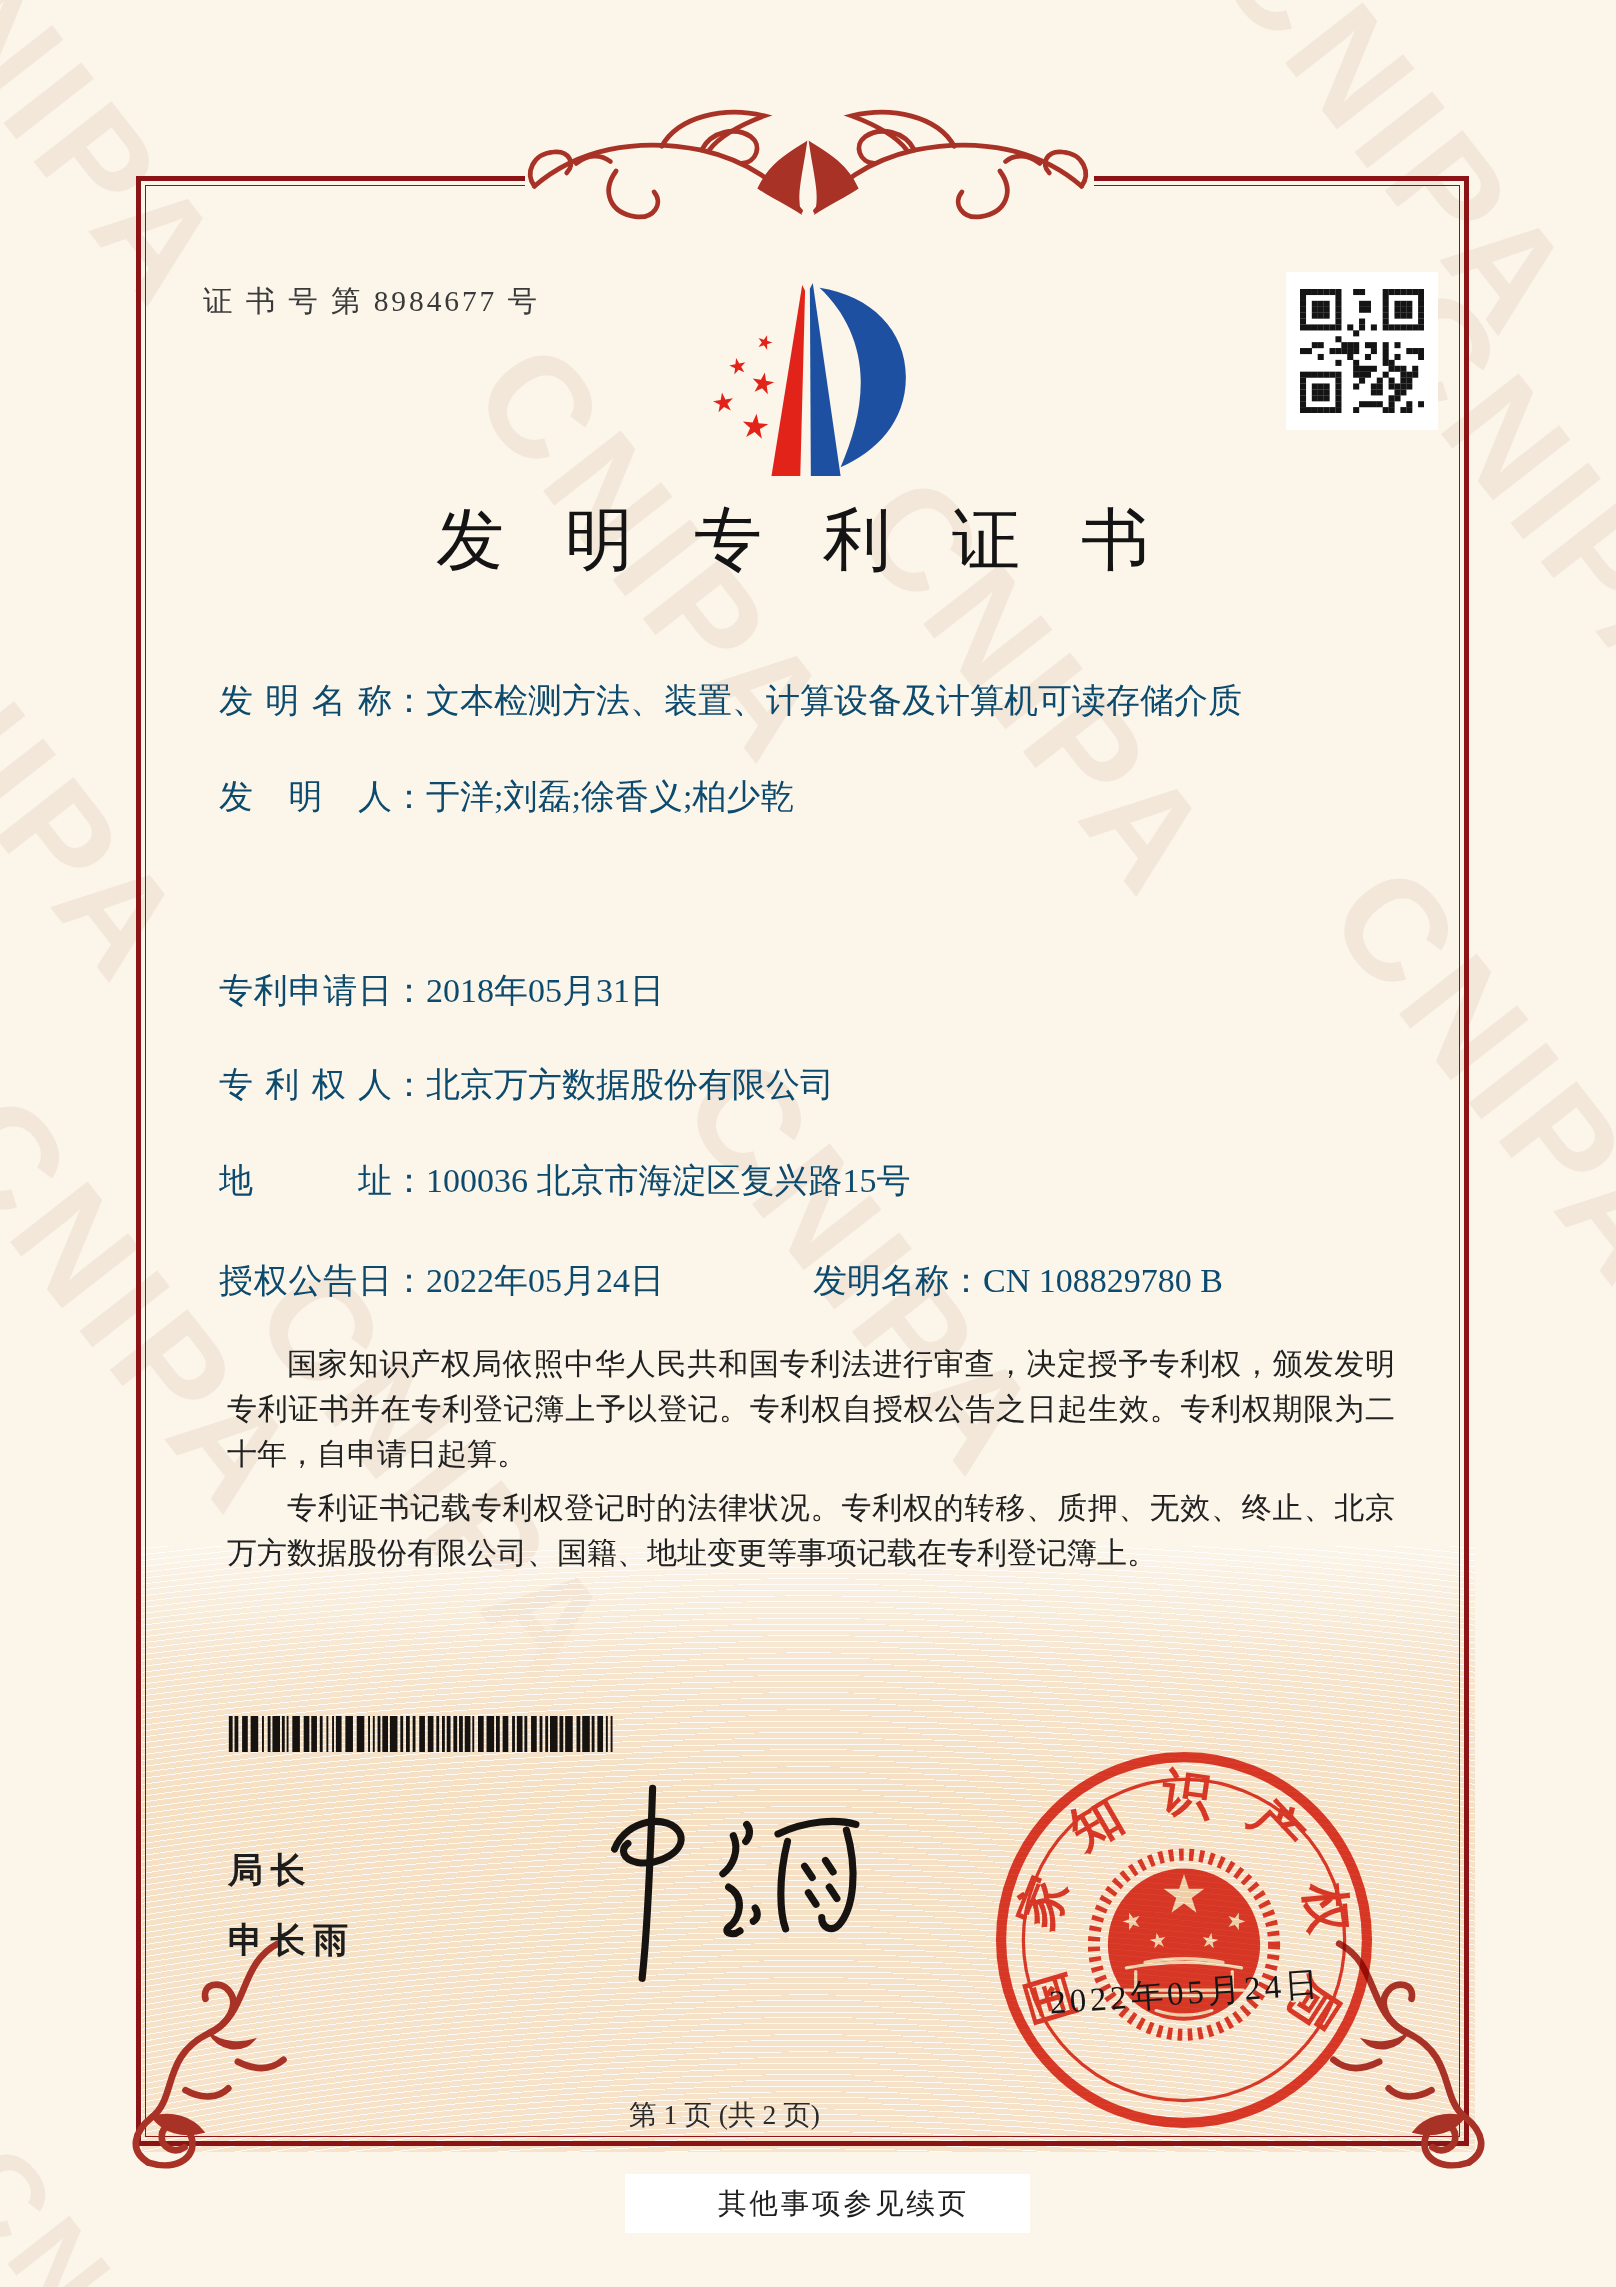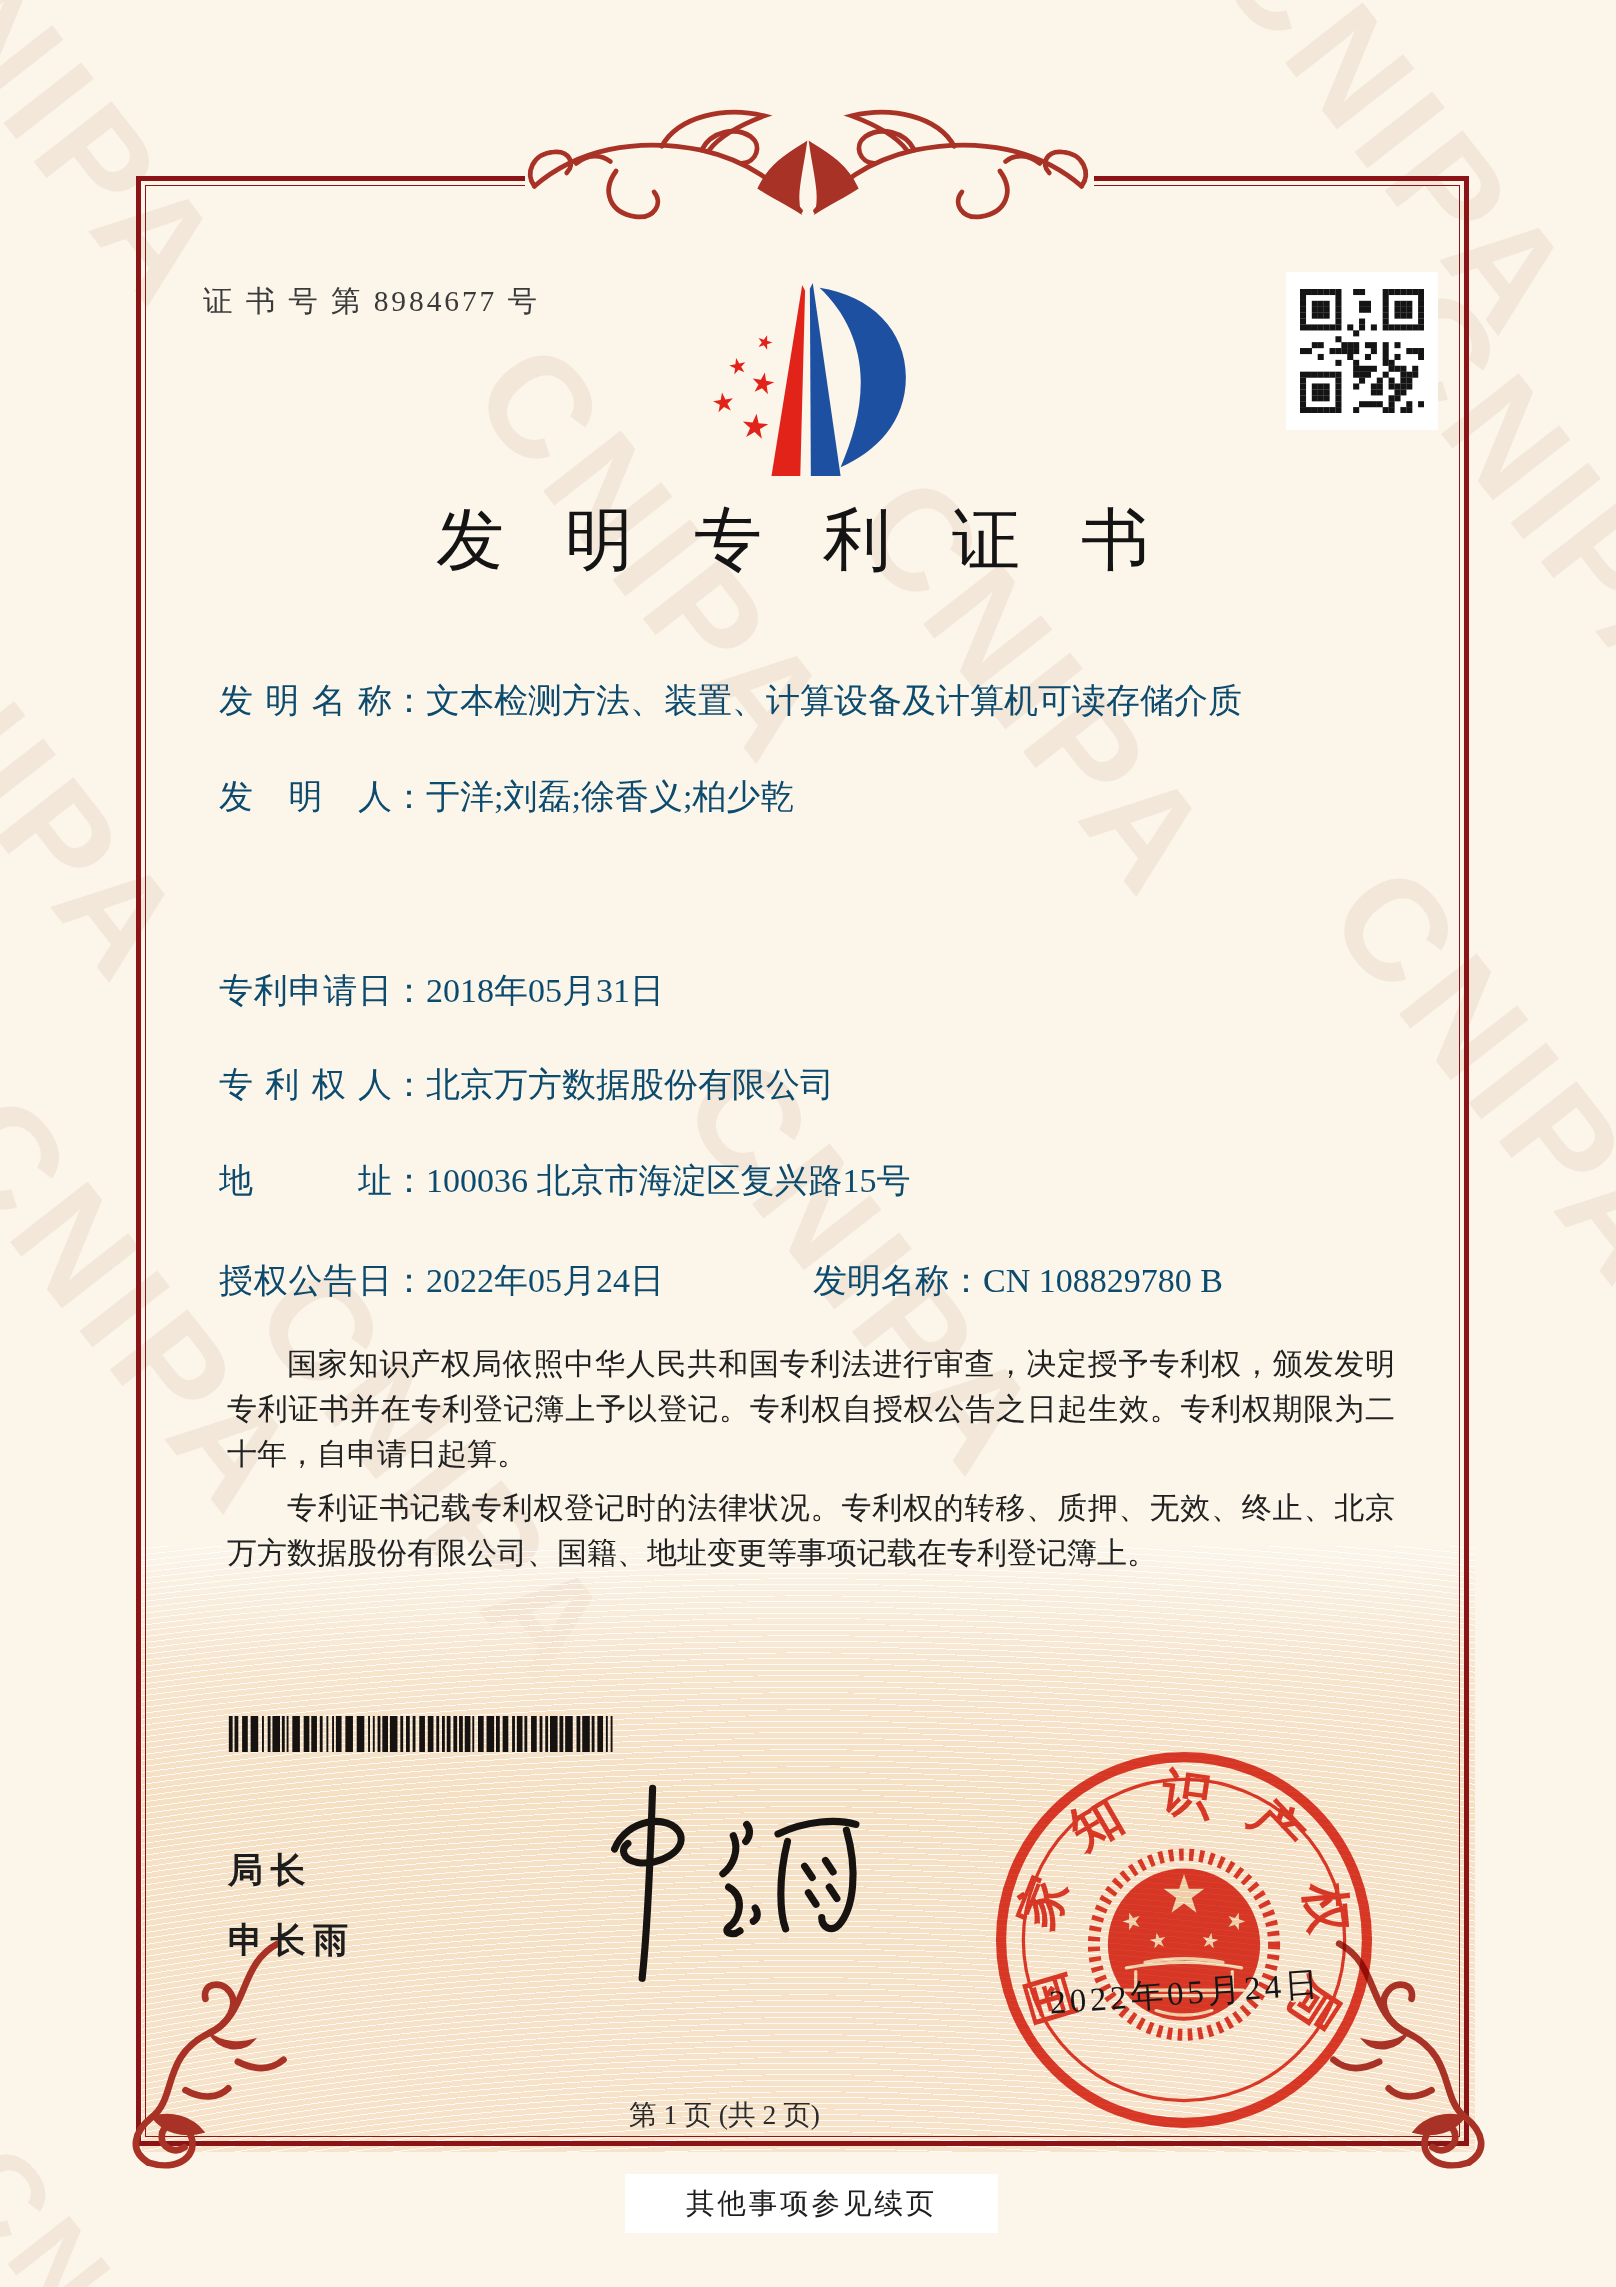--- a/index.html
+++ b/index.html
@@ -52,21 +52,21 @@
   .paras p{margin:8px; text-indent:2em;}
   .paras p + p{margin-top:8.6px;}
 
   .signer{left:228px; font-family:"Liberation Sans", sans-serif; font-weight:700;
           font-size:35px; letter-spacing:7.6px; color:#1d1d1d;}
 
   .qr-box{left:1286px; top:272px; width:152px; height:158px; background:#ffffff;}
   .footer-box{
     left:625px; top:2174px; width:373px; height:59px; background:#ffffff;
     font-size:28.5px; letter-spacing:2.9px; color:#1e1e1e;
-    display:flex; align-items:center; justify-content:center;
+    display:flex; align-items:center; justify-content:center;padding-left:32px;
   }
   .page-info{left:582px; top:2096px; width:285px; text-align:center; font-size:27.6px; color:#2b2b2b;}
 
   .seal-wrap{left:989px; top:1745px; width:390px; height:390px; opacity:0.94; mix-blend-mode:multiply;}
   .seal-date{
     left:1005px; top:1971px; width:361px; text-align:center;
     font-size:33px; letter-spacing:3.8px; color:#161616; transform:rotate(-4deg);
   }
 </style>
 </head>

